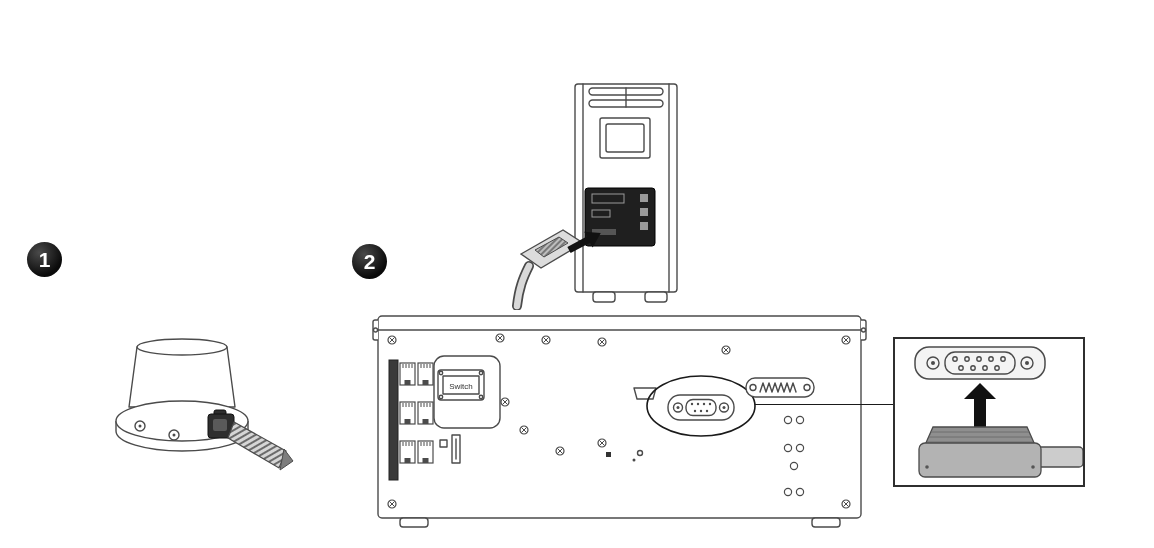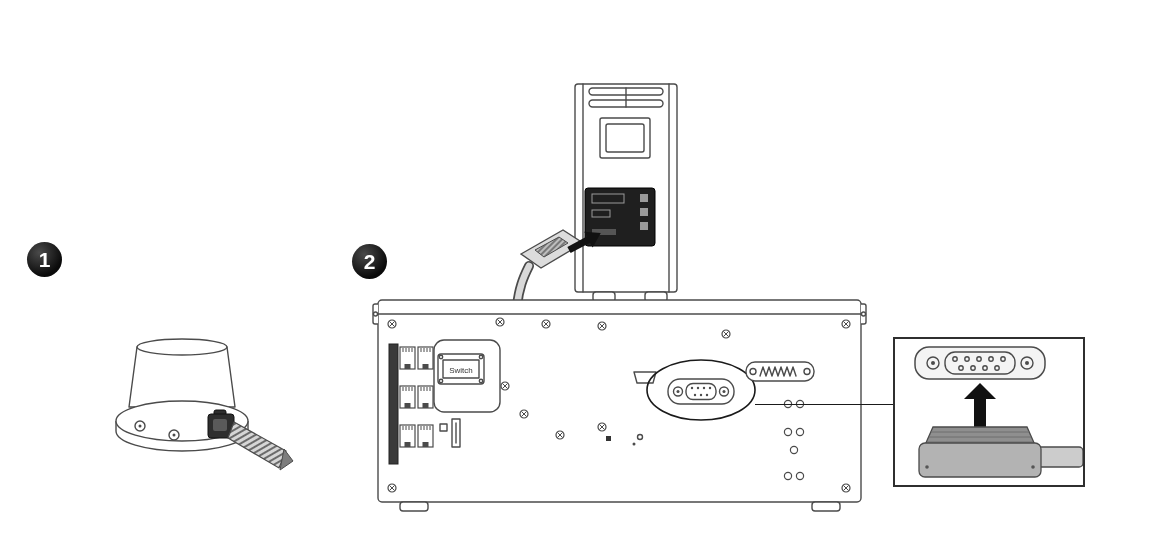--- a/index.html
+++ b/index.html
@@ -13,21 +13,21 @@
     color: var(--badge-text,#ffffff);
     display:flex; align-items:center; justify-content:center;
     font-size:21px; font-weight:bold;
   }
   #badge1 { left:27px; top:242px; }
   #badge2 { left:352px; top:244px; }
 
   .illus { position:absolute; }
   #sensor  { left:100px; top:333px; width:200px; height:160px; }
   #tower   { left:505px; top:80px;  width:200px; height:230px; }
-  #chassis { left:372px; top:292px; width:495px; height:222px; }
+  #chassis { left:372px; top:308px; width:495px; height:222px; }
 
   .leader { position:absolute; left:755px; top:404px; width:138px; height:0;
             border-top:1.5px solid #1a1a1a; }
 
   .inset { position:absolute; left:893px; top:337px; width:192px; height:150px;
            border:2px solid var(--inset-border,#2f2f2f); background:#fff; }
 
   svg { display:block; width:100%; height:100%; }
   .s  { stroke: var(--line,#4b4b4b); stroke-width:1.4; fill:none;
         stroke-linecap:round; stroke-linejoin:round; }

